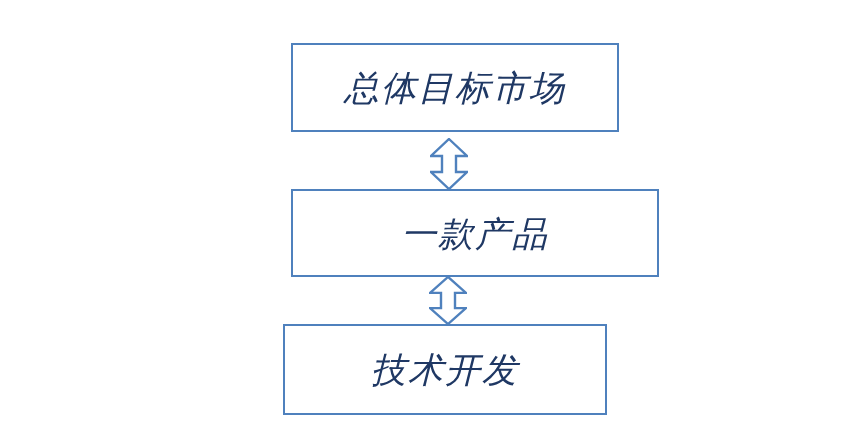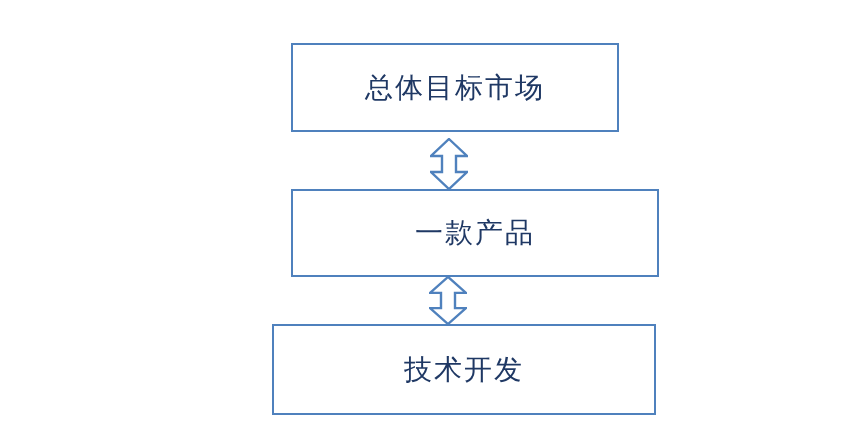--- a/index.html
+++ b/index.html
@@ -19,28 +19,29 @@
     position: absolute;
     box-sizing: border-box;
     border: 2px solid var(--border, #4F81BD);
     background: var(--fill, #ffffff);
     display: flex;
     align-items: center;
     justify-content: center;
   }
   .box-label {
     color: var(--text, #1F3864);
-    font-size: 28px;
+    font-size: 35px;
     letter-spacing: 2px;
     white-space: nowrap;
     line-height: 1;
+    font-style: italic;
   }
   .box-1 { left: 291px; top: 43px;  width: 328px; height: 89px; }
   .box-2 { left: 291px; top: 189px; width: 368px; height: 88px; }
-  .box-3 { left: 272px; top: 324px; width: 384px; height: 91px; }
+  .box-3 { left: 283px; top: 324px; width: 324px; height: 91px; }
 
   .arrow {
     position: absolute;
     width: 38px;
     height: 52px;
   }
   .arrow-1 { left: 430px; top: 138px; }
   .arrow-2 { left: 429px; top: 276px; height: 49px; }
   .arrow svg { display: block; width: 100%; height: 100%; }
   .arrow path {

